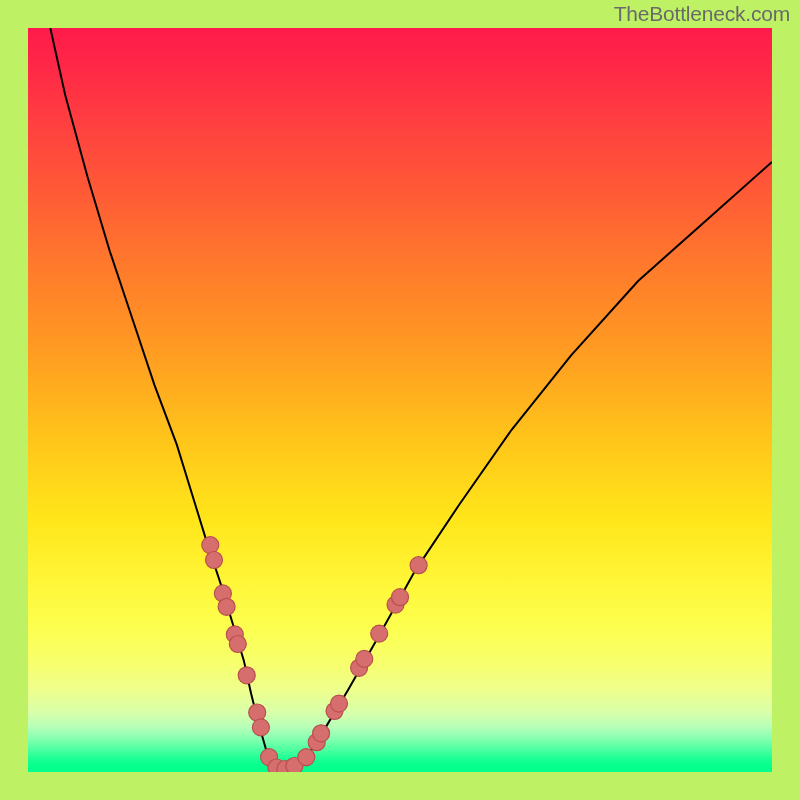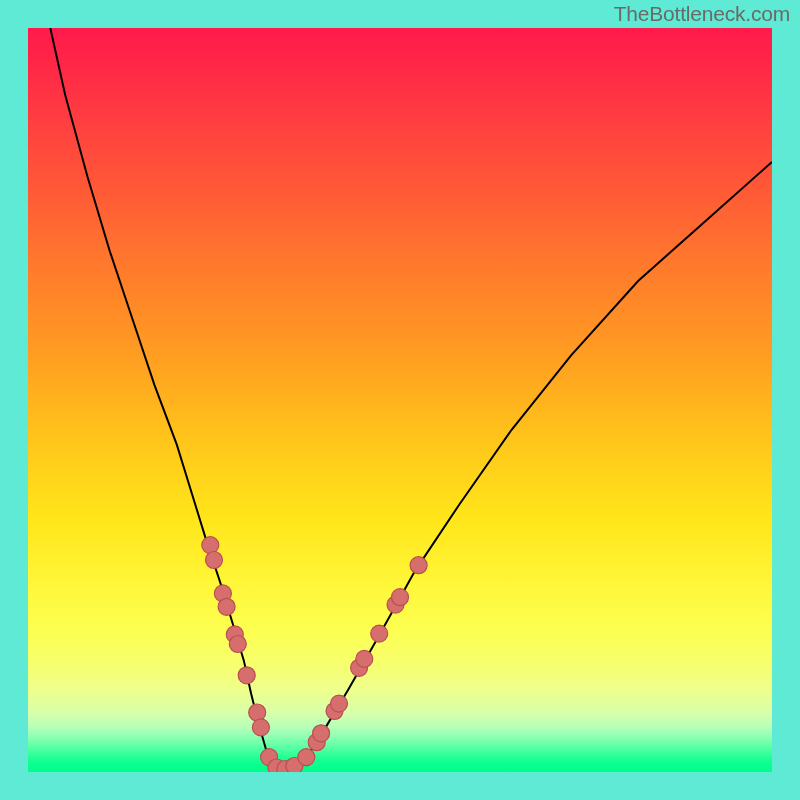--- a/index.html
+++ b/index.html
@@ -7,21 +7,21 @@
     padding: 0;
     width: 800px;
     height: 800px;
     background: #000;
     overflow: hidden;
     font-family: Arial, Helvetica, sans-serif;
   }
   .frame {
     position: absolute;
     inset: 0;
-    background: #5eead4;
+    background: #bef264;
     text-decoration: underline;
   }
   .plot {
     position: absolute;
     left: 28px;
     top: 28px;
     width: 744px;
     height: 744px;
     overflow: hidden;
   }

